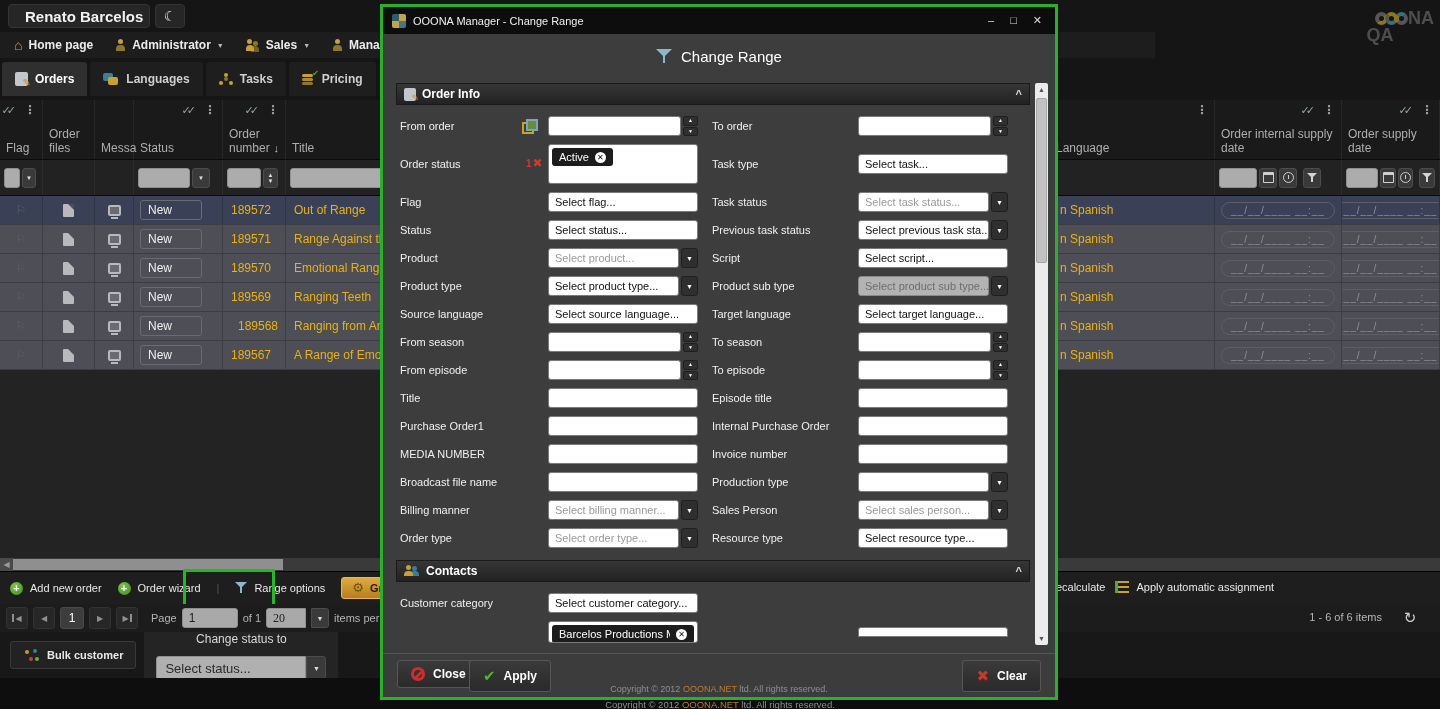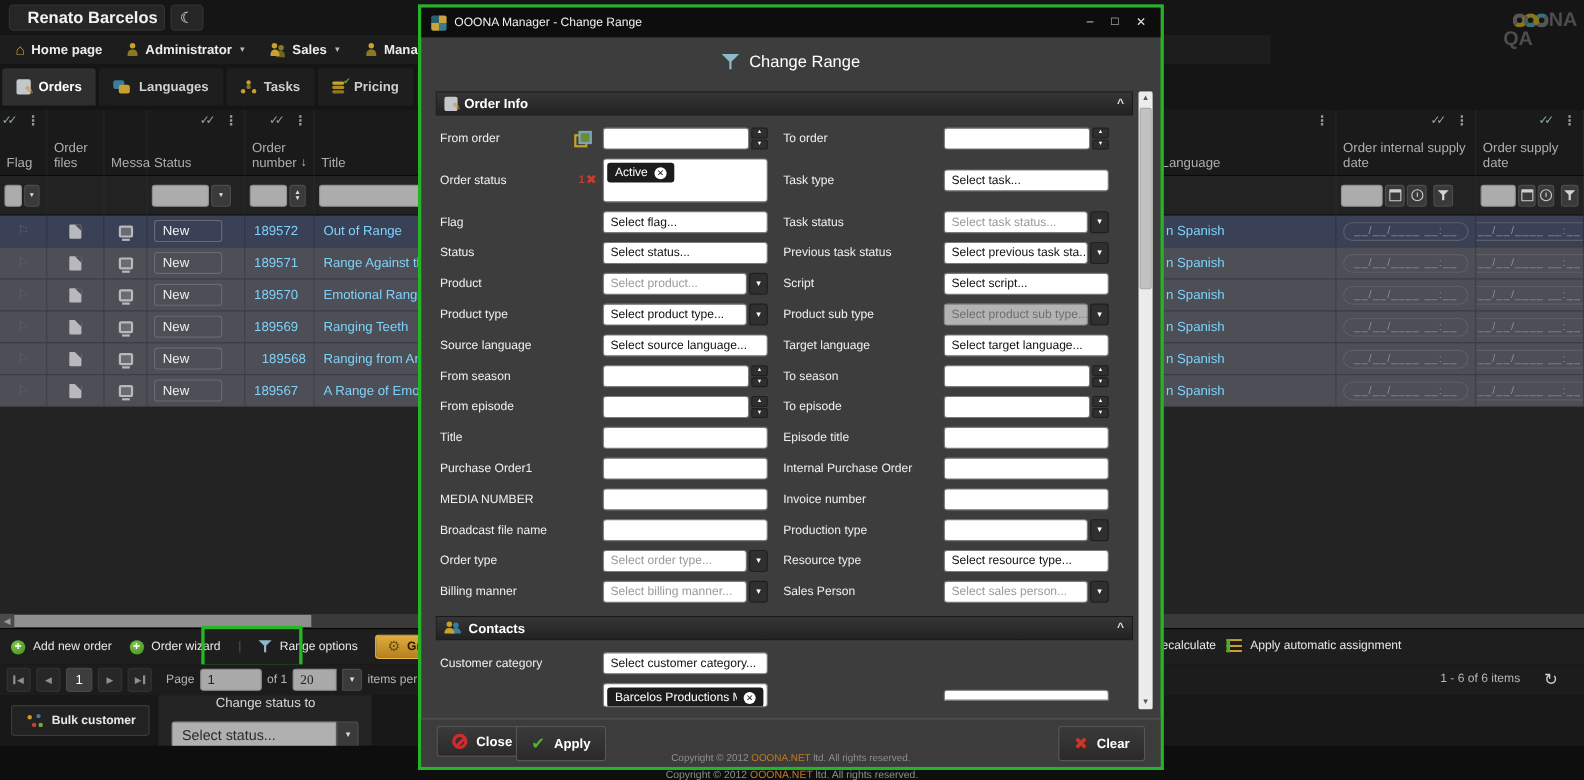--- a/index.html
+++ b/index.html
@@ -75,21 +75,21 @@
   .ic-clock{width:11px;height:11px;border:1px solid #cfcfcf;border-radius:50%;position:relative;}
   .ic-clock::after{content:"";position:absolute;left:4px;top:1.5px;width:1px;height:4px;background:#cfcfcf;}
   .ic-funnel-s{width:10px;height:10px;position:relative;}
   .ic-funnel-s::before{content:"";position:absolute;left:0;top:0;border-left:5px solid transparent;border-right:5px solid transparent;border-top:5px solid #cfd6da;}
   .ic-funnel-s::after{content:"";position:absolute;left:4px;top:4px;width:2px;height:5px;background:#cfd6da;}
   .row{display:flex;height:29px;background:#4e4e57;border-bottom:1px solid #3c3c42;}
   .row.selected{background:#3a4156;}
   .cell{border-right:1px solid rgba(0,0,0,.2);display:flex;align-items:center;overflow:hidden;}
   .c-center{justify-content:center;}
   .status-box{border:1px solid #6a6a73;border-radius:3px;padding:2px 7px;color:#f0f0f0;font-size:12px;min-width:62px;}
-  .txt{padding-left:8px;color:#7dd3fc;font-size:12px;white-space:nowrap;}
+  .txt{padding-left:8px;color:#eab308;font-size:12px;white-space:nowrap;}
   .date-pill{border:1px solid #5e5e68;border-radius:10px;padding:2px 9px;color:#8f8f99;font-size:10px;letter-spacing:1px;white-space:nowrap;}
   .ic-doc{width:11px;height:13px;background:#b8b8bd;border-radius:1px;position:relative;}
   .ic-doc::after{content:"";position:absolute;right:0;top:0;border:3px solid;border-color:#4e4e57 #4e4e57 transparent transparent;}
   .ic-monitor{width:13px;height:11px;border:2px solid #b8b8bd;border-radius:2px;background:#6a6a72;position:relative;}
   .ic-monitor::after{content:"";position:absolute;left:1px;bottom:-5px;width:7px;height:2px;background:#b8b8bd;}
   .ic-flagrow{color:#5f5f6a;font-size:12px;}
 
   
   .hscroll{position:absolute;left:0;top:558px;width:1440px;height:13px;background:#3a3a3a;}
   .hs-arrow{position:absolute;left:0;top:0;width:13px;height:13px;background:#4a4a4a;color:#9a9a9a;font-size:8px;display:flex;align-items:center;justify-content:center;}
@@ -829,40 +829,40 @@
               <div class="field">
                 <span class="inp"></span>
               </div>
               <span class="flab2">Production type</span>
               <div class="field fright">
                 <span class="inp"></span>
                 <span class="dd">▼</span>
               </div>
             </div>
             <div class="frow">
+              <span class="flab">Billing manner</span>
+              <div class="field">
+                <span class="inp placeholder">Select billing manner...</span>
+                <span class="dd">▼</span>
+              </div>
+              <span class="flab2">Sales Person</span>
+              <div class="field fright">
+                <span class="inp placeholder">Select sales person...</span>
+                <span class="dd">▼</span>
+              </div>
+            </div>
+            <div class="frow">
               <span class="flab">Order type</span>
               <div class="field">
                 <span class="inp placeholder">Select order type...</span>
                 <span class="dd">▼</span>
               </div>
               <span class="flab2">Resource type</span>
               <div class="field fright">
                 <span class="inp">Select resource type...</span>
-              </div>
-            </div>
-            <div class="frow">
-              <span class="flab">Billing manner</span>
-              <div class="field">
-                <span class="inp placeholder">Select billing manner...</span>
-                <span class="dd">▼</span>
-              </div>
-              <span class="flab2">Sales Person</span>
-              <div class="field fright">
-                <span class="inp placeholder">Select sales person...</span>
-                <span class="dd">▼</span>
               </div>
             </div>
           </div>
           <div class="sec-hdr">
             <span class="ic-group"></span>
             <span>Contacts</span>
             <span class="chev">^</span>
           </div>
           <div class="formwrap">
             <div class="frow">

